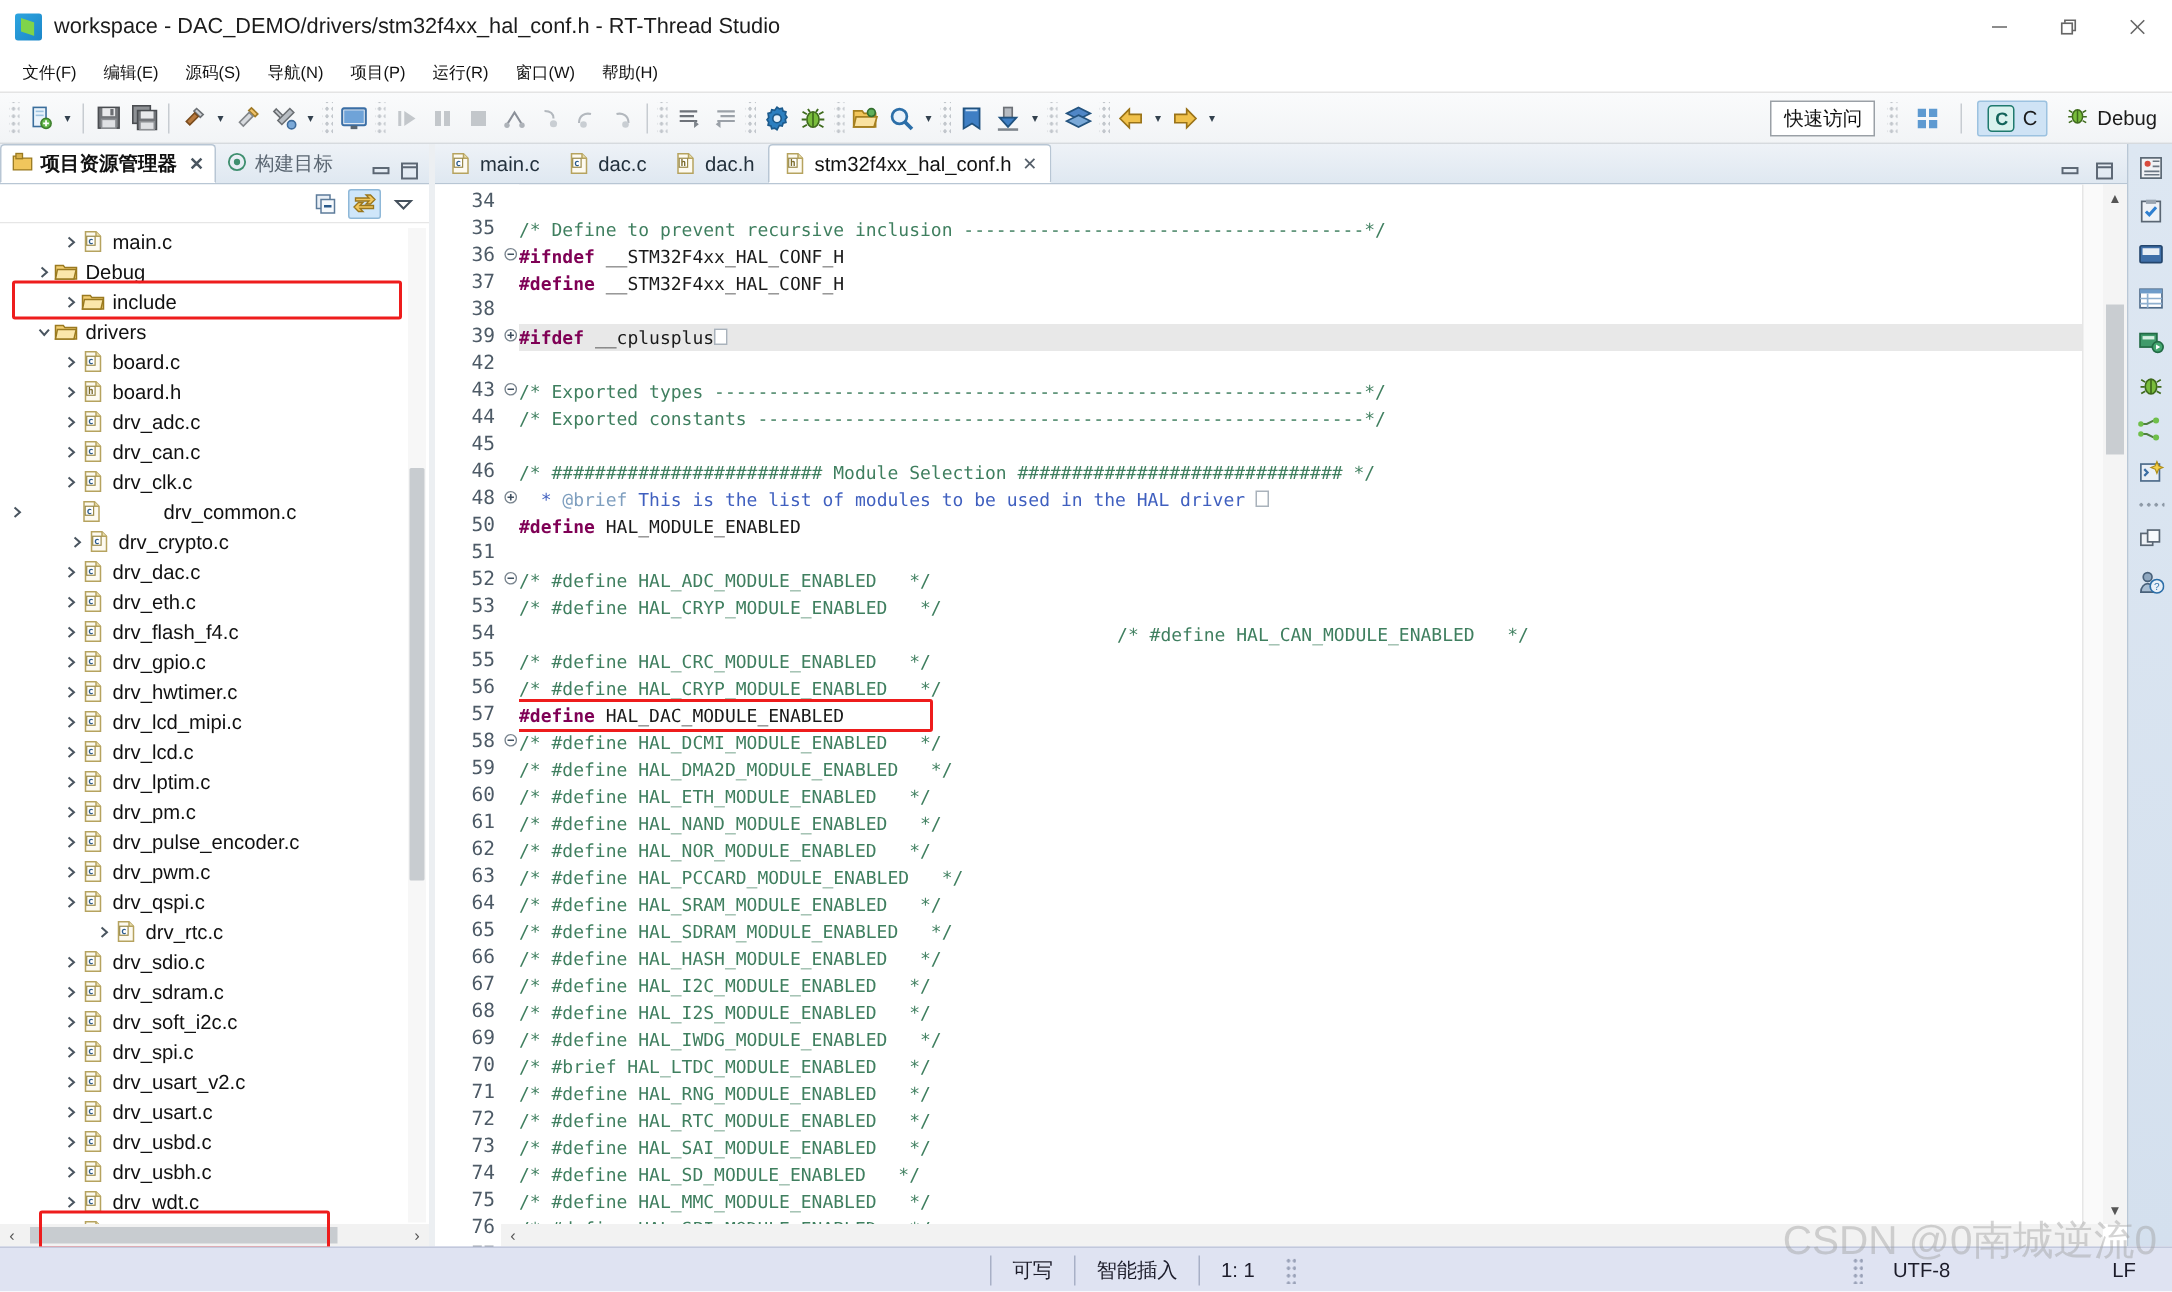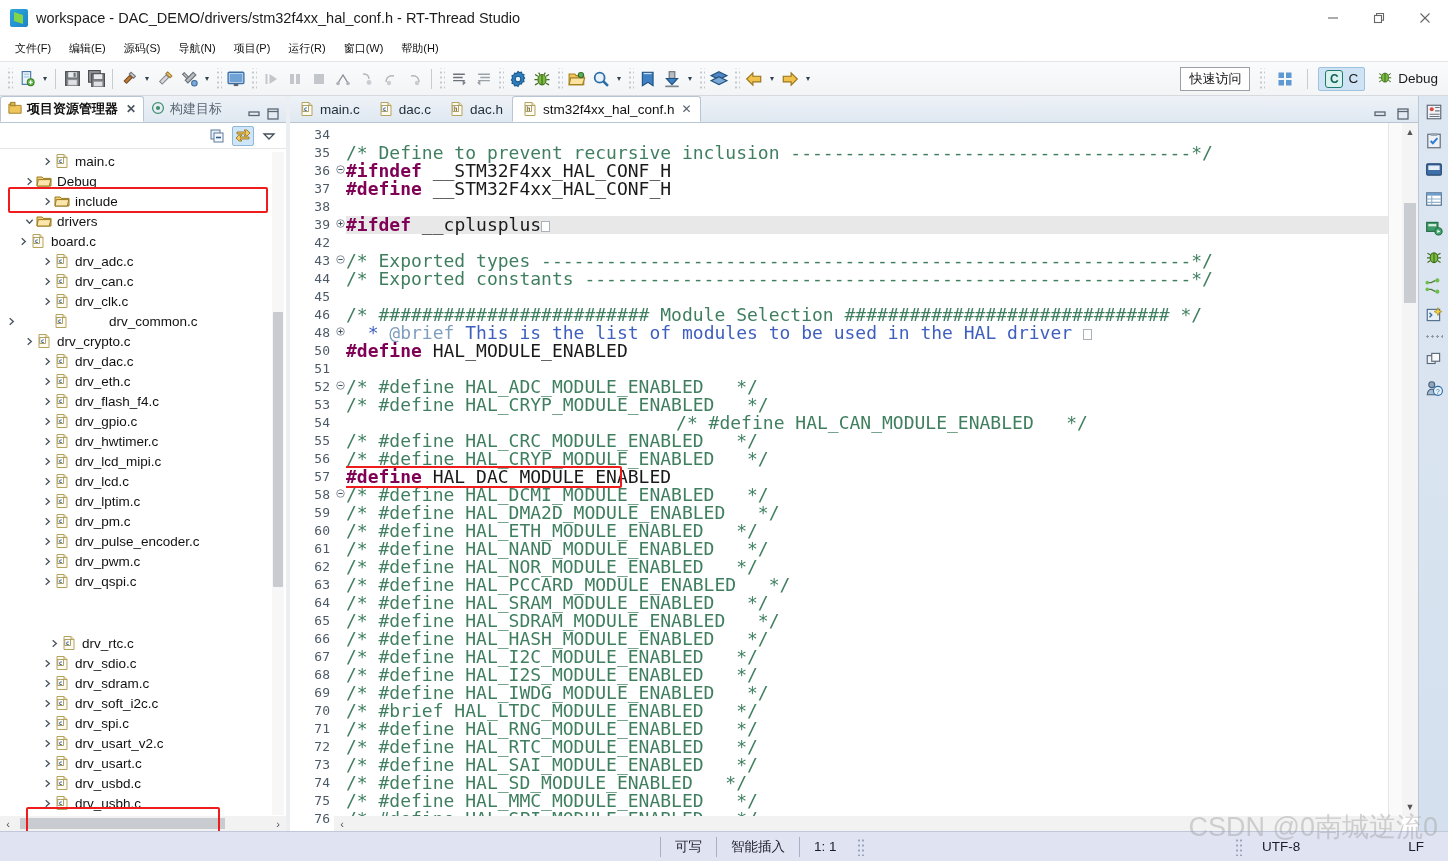--- a/index.html
+++ b/index.html
@@ -172,21 +172,21 @@
     width: 44px; background: #fff; color: #4d5a66; text-align: right;
     font-family: "DejaVu Sans Mono", monospace; font-size: 13px;
     padding-top: 3px; flex: none; user-select: none;
   }
   .gutter-folds {
     width: 12px; background: #fff; flex: none; padding-top: 3px;
     font-family: "DejaVu Sans Mono", monospace; font-size: 11px; color: #6f7b86;
   }
   .code-lines {
     flex: 1; padding-top: 3px; font-family: "DejaVu Sans Mono", monospace;
-    font-size: 18px; overflow: hidden; min-width: 0; position: relative;
+    font-size: 12px; overflow: hidden; min-width: 0; position: relative;
   }
   .ln { height: 18px; line-height: 18px; white-space: pre; }
   .g-ln { height: 18px; line-height: 18px; padding-right: 4px; }
   .f-ln { height: 18px; line-height: 18px; text-align: center; }
   .cmt { color: #3f7f5f; }
   .kw  { color: #7f0055; font-weight: bold; }
   .pp  { color: #1a1a1a; }
   .doc { color: #3f5fbf; }
   .doctag { color: #7f9fbf; }
   .hl-line { background: #e8e8e8; }
@@ -603,21 +603,21 @@
               <svg width="9" height="9" viewBox="0 0 10 10">
                 <path d="M1.5 3 5 7 8.5 3" fill="none" stroke="#4a5560" stroke-width="1.5"></path>
               </svg>
             </span>
             <span class="ficon"><svg width="16" height="16" viewBox="0 0 16 16">
                 <path d="M1 4h5.2l1.1 1.4H15V13H1z" fill="#f3cf73" stroke="#9a7a20"></path>
                 <path d="M2.3 6.6h12.5L13.3 13H1z" fill="#fbe7ab" stroke="#9a7a20"></path>
               </svg></span>
             <span class="tlabel">drivers</span>
           </div>
-          <div class="trow" style="padding-left: 16px; text-align: center;">
+          <div class="trow" style="padding-left: 40px; text-align: center;">
             <span class="tw">
               <svg width="9" height="9" viewBox="0 0 10 10">
                 <path d="M3 1.5 7 5 3 8.5" fill="none" stroke="#4a5560" stroke-width="1.5"></path>
               </svg>
             </span>
             <span class="ficon"><svg width="16" height="16" viewBox="0 0 16 16">
                 <path d="M3 1.5h7l3 3V14.5H3z" fill="#fdfaf0" stroke="#b6a35f"></path>
                 <path d="M10 1.5v3h3" fill="#eadfae" stroke="#b6a35f"></path>
                 <rect x="3.8" y="4.5" width="5.6" height="6" fill="#ffffff" stroke="#9a8a4a" stroke-width=".8"></rect>
                 <text x="6.6" y="9.6" font-size="6.2" text-anchor="middle" fill="#2b5b8c" font-family="monospace" font-weight="bold">c</text>
@@ -627,20 +627,34 @@
           <div class="trow" style="padding-left: 40px;">
             <span class="tw">
               <svg width="9" height="9" viewBox="0 0 10 10">
                 <path d="M3 1.5 7 5 3 8.5" fill="none" stroke="#4a5560" stroke-width="1.5"></path>
               </svg>
             </span>
             <span class="ficon"><svg width="16" height="16" viewBox="0 0 16 16">
                 <path d="M3 1.5h7l3 3V14.5H3z" fill="#fdfaf0" stroke="#b6a35f"></path>
                 <path d="M10 1.5v3h3" fill="#eadfae" stroke="#b6a35f"></path>
                 <rect x="3.8" y="4.5" width="5.6" height="6" fill="#ffffff" stroke="#9a8a4a" stroke-width=".8"></rect>
+                <text x="6.6" y="9.6" font-size="6.2" text-anchor="middle" fill="#7a6a2a" font-family="monospace" font-weight="bold">h</text>
+              </svg></span>
+            <span class="tlabel">board.h</span>
+          </div>
+          <div class="trow" style="padding-left: 40px;">
+            <span class="tw">
+              <svg width="9" height="9" viewBox="0 0 10 10">
+                <path d="M3 1.5 7 5 3 8.5" fill="none" stroke="#4a5560" stroke-width="1.5"></path>
+              </svg>
+            </span>
+            <span class="ficon"><svg width="16" height="16" viewBox="0 0 16 16">
+                <path d="M3 1.5h7l3 3V14.5H3z" fill="#fdfaf0" stroke="#b6a35f"></path>
+                <path d="M10 1.5v3h3" fill="#eadfae" stroke="#b6a35f"></path>
+                <rect x="3.8" y="4.5" width="5.6" height="6" fill="#ffffff" stroke="#9a8a4a" stroke-width=".8"></rect>
                 <text x="6.6" y="9.6" font-size="6.2" text-anchor="middle" fill="#2b5b8c" font-family="monospace" font-weight="bold">c</text>
               </svg></span>
             <span class="tlabel">drv_adc.c</span>
           </div>
           <div class="trow" style="padding-left: 40px;">
             <span class="tw">
               <svg width="9" height="9" viewBox="0 0 10 10">
                 <path d="M3 1.5 7 5 3 8.5" fill="none" stroke="#4a5560" stroke-width="1.5"></path>
               </svg>
             </span>
@@ -673,21 +687,21 @@
               </svg>
             </span>
             <span class="ficon"><svg width="16" height="16" viewBox="0 0 16 16">
                 <path d="M3 1.5h7l3 3V14.5H3z" fill="#fdfaf0" stroke="#b6a35f"></path>
                 <path d="M10 1.5v3h3" fill="#eadfae" stroke="#b6a35f"></path>
                 <rect x="3.8" y="4.5" width="5.6" height="6" fill="#ffffff" stroke="#9a8a4a" stroke-width=".8"></rect>
                 <text x="6.6" y="9.6" font-size="6.2" text-anchor="middle" fill="#2b5b8c" font-family="monospace" font-weight="bold">c</text>
               </svg></span>
             <span class="tlabel">drv_common.c</span>
           </div>
-          <div class="trow" style="padding-left: 22px;">
+          <div class="trow" style="padding-left: 44px;">
             <span class="tw">
               <svg width="9" height="9" viewBox="0 0 10 10">
                 <path d="M3 1.5 7 5 3 8.5" fill="none" stroke="#4a5560" stroke-width="1.5"></path>
               </svg>
             </span>
             <span class="ficon"><svg width="16" height="16" viewBox="0 0 16 16">
                 <path d="M3 1.5h7l3 3V14.5H3z" fill="#fdfaf0" stroke="#b6a35f"></path>
                 <path d="M10 1.5v3h3" fill="#eadfae" stroke="#b6a35f"></path>
                 <rect x="3.8" y="4.5" width="5.6" height="6" fill="#ffffff" stroke="#9a8a4a" stroke-width=".8"></rect>
                 <text x="6.6" y="9.6" font-size="6.2" text-anchor="middle" fill="#2b5b8c" font-family="monospace" font-weight="bold">c</text>
@@ -855,21 +869,21 @@
               </svg>
             </span>
             <span class="ficon"><svg width="16" height="16" viewBox="0 0 16 16">
                 <path d="M3 1.5h7l3 3V14.5H3z" fill="#fdfaf0" stroke="#b6a35f"></path>
                 <path d="M10 1.5v3h3" fill="#eadfae" stroke="#b6a35f"></path>
                 <rect x="3.8" y="4.5" width="5.6" height="6" fill="#ffffff" stroke="#9a8a4a" stroke-width=".8"></rect>
                 <text x="6.6" y="9.6" font-size="6.2" text-anchor="middle" fill="#2b5b8c" font-family="monospace" font-weight="bold">c</text>
               </svg></span>
             <span class="tlabel">drv_qspi.c</span>
           </div>
-          <div class="trow" style="padding-left: 47px; margin-top: 42px;">
+          <div class="trow" style="padding-left: 62px;">
             <span class="tw">
               <svg width="9" height="9" viewBox="0 0 10 10">
                 <path d="M3 1.5 7 5 3 8.5" fill="none" stroke="#4a5560" stroke-width="1.5"></path>
               </svg>
             </span>
             <span class="ficon"><svg width="16" height="16" viewBox="0 0 16 16">
                 <path d="M3 1.5h7l3 3V14.5H3z" fill="#fdfaf0" stroke="#b6a35f"></path>
                 <path d="M10 1.5v3h3" fill="#eadfae" stroke="#b6a35f"></path>
                 <rect x="3.8" y="4.5" width="5.6" height="6" fill="#ffffff" stroke="#9a8a4a" stroke-width=".8"></rect>
                 <text x="6.6" y="9.6" font-size="6.2" text-anchor="middle" fill="#2b5b8c" font-family="monospace" font-weight="bold">c</text>

